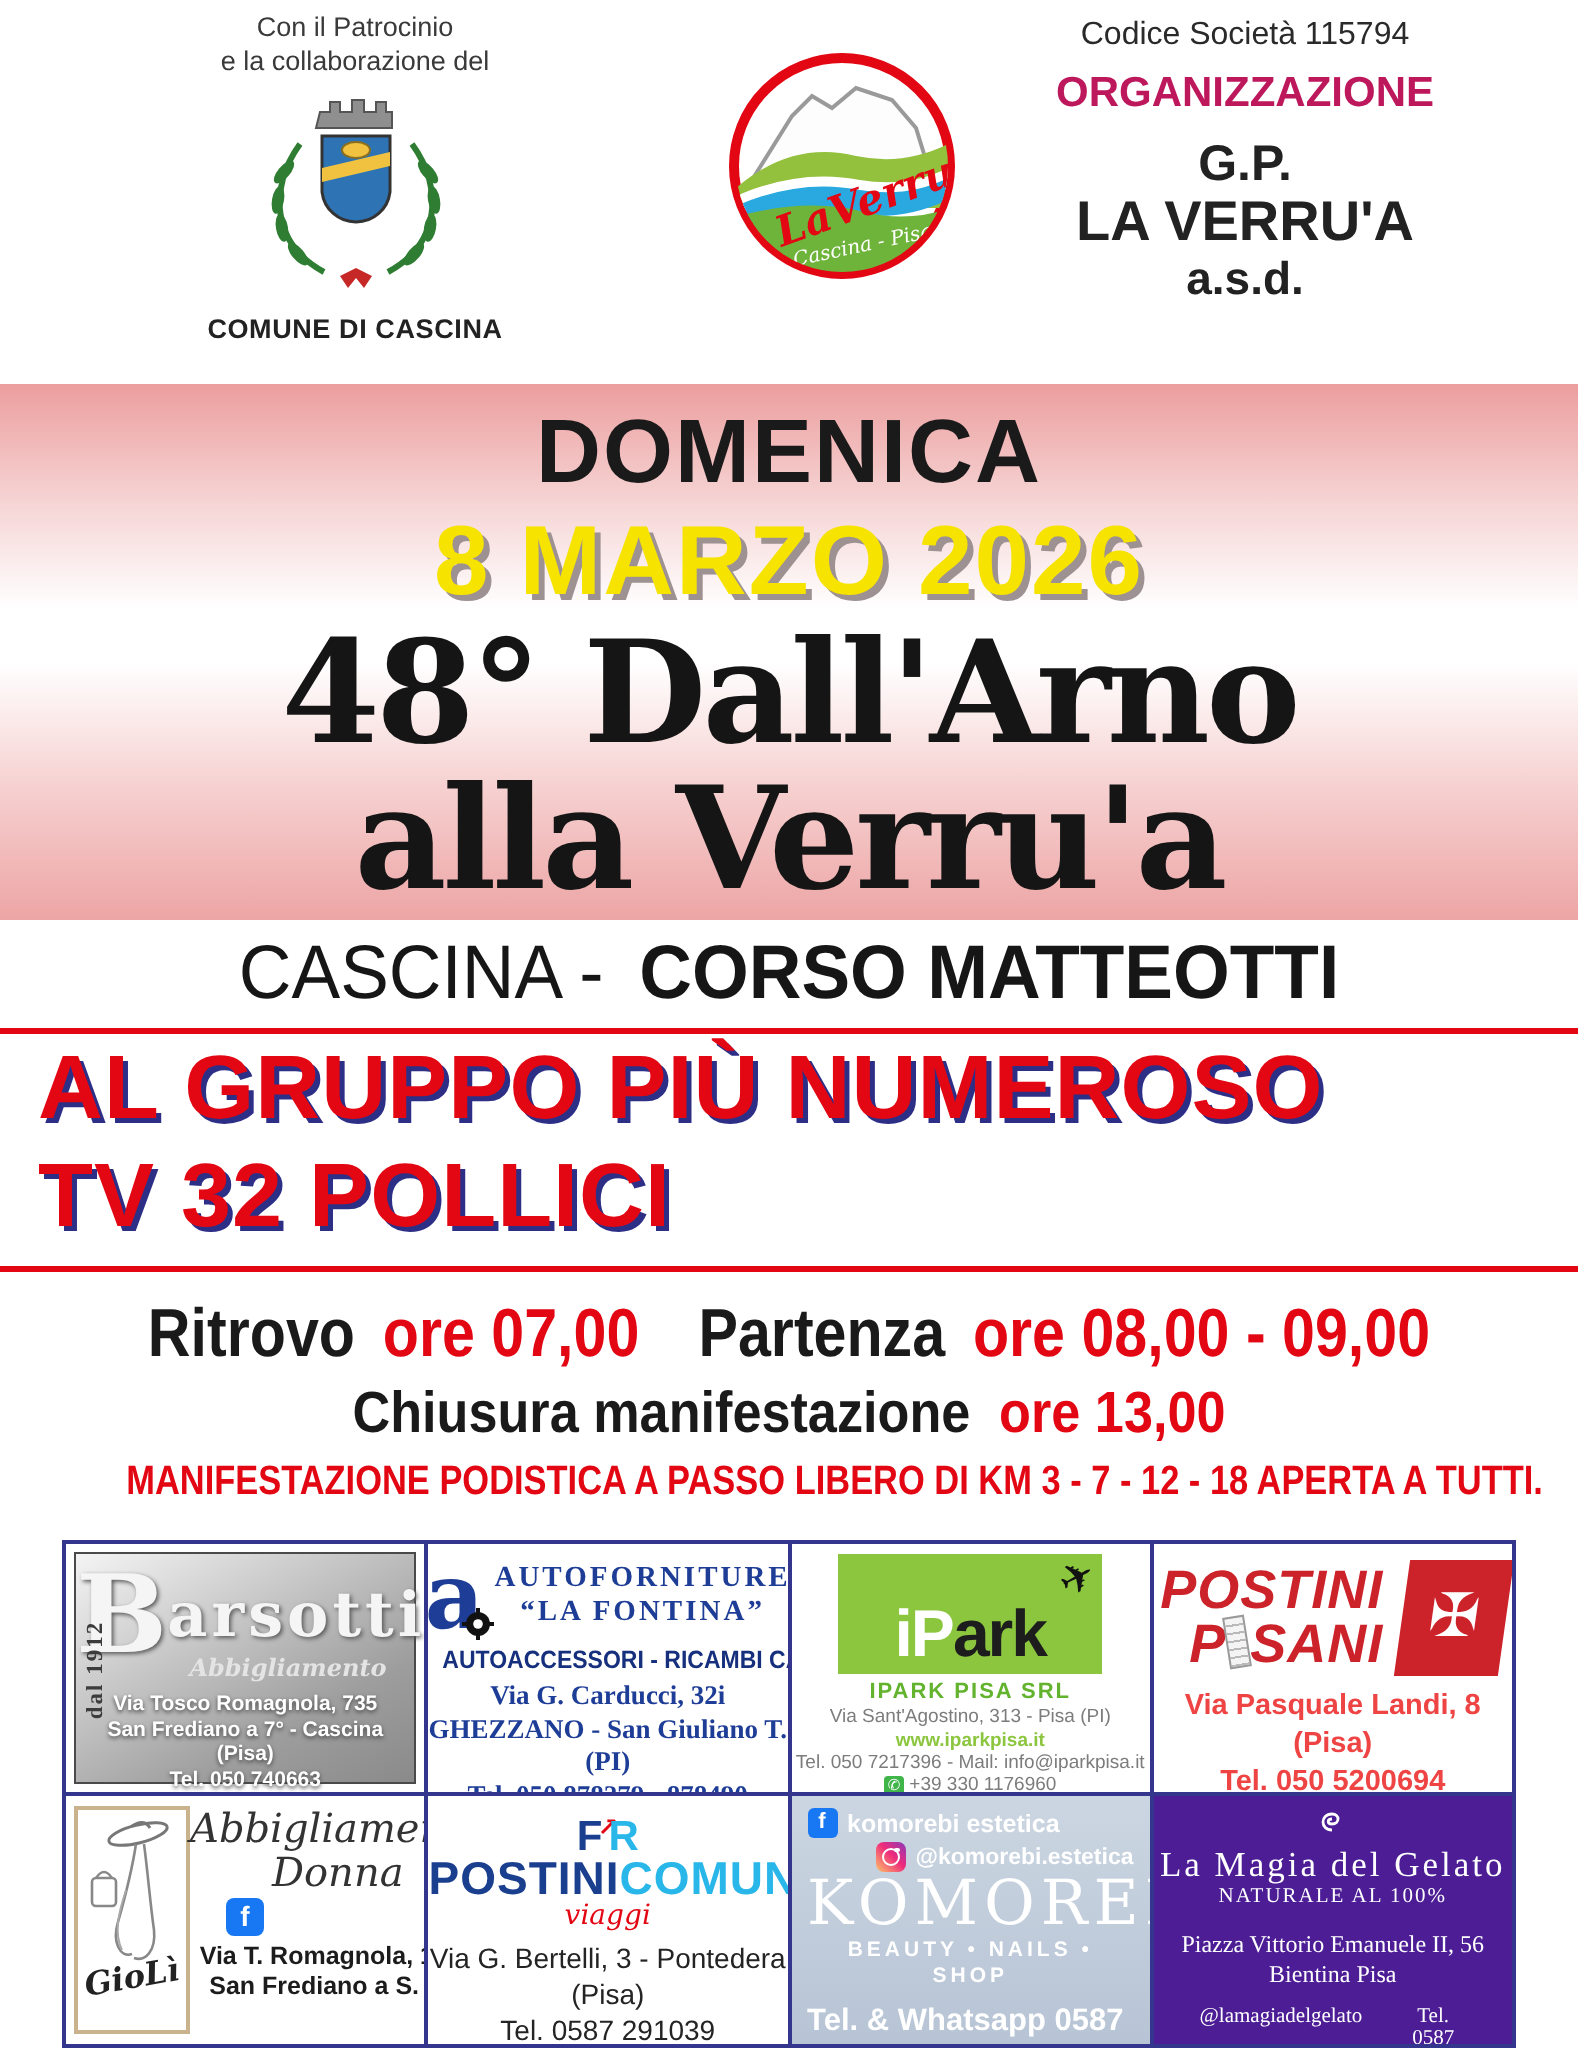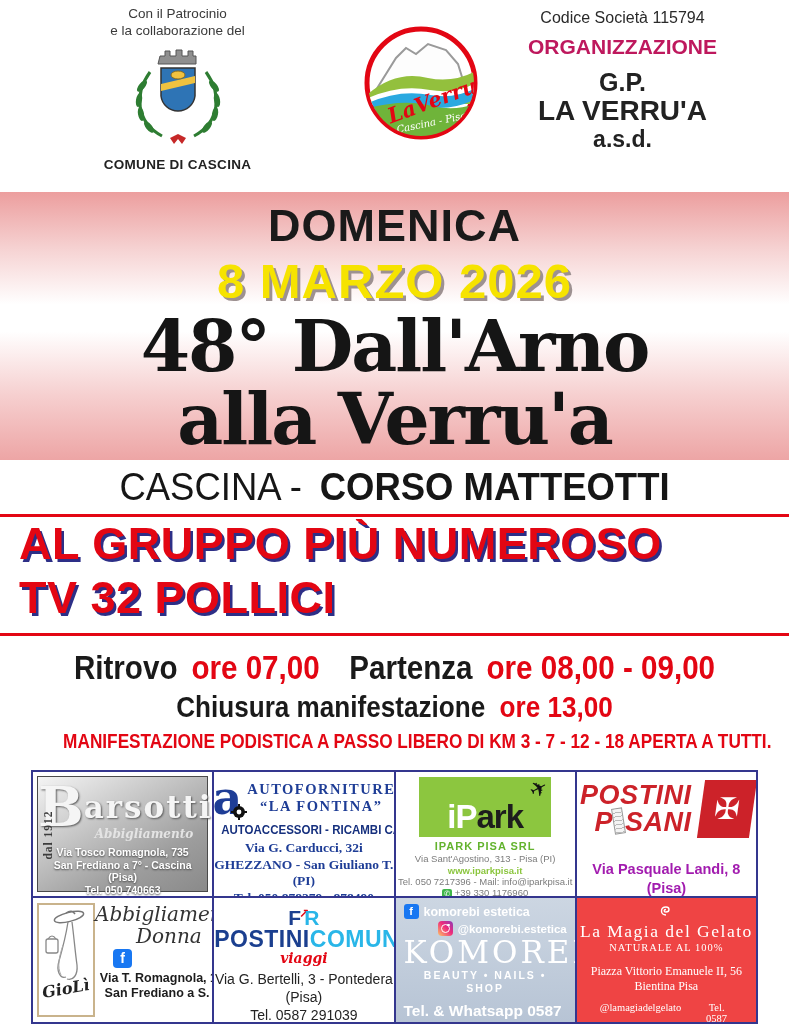--- a/index.html
+++ b/index.html
@@ -95,21 +95,21 @@
 
   
   .postini{position:absolute;inset:0;text-align:center;}
   .postini-top{display:flex;align-items:center;justify-content:center;gap:9px;margin-top:8px;}
   .postini-words{font-style:italic;font-weight:700;font-size:27px;line-height:25px;color:#cc2229;text-align:right;letter-spacing:.5px;}
   .tower{display:inline-block;width:9px;height:24px;margin:0 1px -3px 0;border:1px solid #9a9a9a;
          background:repeating-linear-gradient(180deg,#f4f4f4 0 3px,#b9b9b9 3px 4px);transform:rotate(-9deg);}
   .postini-flag{width:52px;height:58px;background:#cc2229;transform:skewX(-8deg);
                 display:flex;align-items:center;justify-content:center;}
   .cross{color:#fff;font-size:30px;line-height:30px;}
-  .postini-addr{font-weight:700;font-size:14.5px;line-height:19px;color:#a21caf;margin-top:22px;}
+  .postini-addr{font-weight:700;font-size:14.5px;line-height:19px;color:#ef4444;margin-top:6px;}
 
   
   .gioli{position:absolute;inset:0;display:flex;padding:5px 4px;box-sizing:border-box;}
   .gioli-left{width:62px;border:2px solid #c9b38c;display:flex;flex-direction:column;align-items:center;box-sizing:border-box;}
   .gioli-script{font-family:"DejaVu Serif",serif;font-style:italic;font-weight:700;font-size:16px;
                 transform:rotate(-10deg);margin-top:-12px;color:#222;}
   .gioli-right{flex:1;text-align:center;}
   .g-tag{font-family:"DejaVu Serif",serif;font-style:italic;font-size:20px;line-height:22px;color:#333;}
   .g-icons{display:flex;justify-content:space-between;padding:2px 12px 0 18px;align-items:center;}
   .fb{width:19px;height:19px;background:#1877f2;border-radius:4px;color:#fff;font-weight:700;
@@ -123,34 +123,34 @@
   .ig::after{content:"";position:absolute;right:3px;top:2.5px;width:2.5px;height:2.5px;background:#fff;border-radius:50%;}
   .g-addr{font-weight:700;font-size:12.5px;line-height:15px;color:#1c1c1c;margin-top:3px;}
 
   
   .fiocco{position:absolute;inset:0;text-align:center;padding-top:3px;}
   .fr-logo{height:26px;font-weight:700;font-size:21px;line-height:24px;position:relative;}
   .fr-f{color:#1b3f8f;} .fr-r{color:#29b6e8;margin-left:-5px;}
   .fr-arrow{color:#e30613;font-size:12px;vertical-align:8px;margin-left:-2px;}
   .fr-name{font-weight:700;font-size:23px;line-height:24px;letter-spacing:.5px;}
   .fr-name .a{color:#1b3f8f;} .fr-name .b{color:#29b6e8;}
-  .fr-tag{font-family:"DejaVu Serif",serif;font-style:italic;font-weight:700;font-size:14px;line-height:15px;color:#e30613;}
+  .fr-tag{font-family:"DejaVu Serif",serif;font-style:italic;font-weight:400;font-size:14px;line-height:15px;color:#e30613;}
   .fr-addr{font-size:14px;line-height:18px;color:#242424;margin-top:4px;}
 
   
   .komorebi{position:absolute;inset:0;background:linear-gradient(180deg,#ccd6e2,#b7c4d5);color:#fff;
             padding:6px 8px;box-sizing:border-box;text-align:left;}
   .kom-row1{font-weight:700;font-size:12.5px;display:flex;align-items:center;gap:5px;}
   .kom-row2{font-weight:700;font-size:11.5px;display:flex;align-items:center;gap:5px;justify-content:flex-end;margin-top:2px;}
   .kom-name{font-family:"DejaVu Serif",serif;font-size:31px;line-height:33px;letter-spacing:3px;text-align:center;font-weight:400;}
   .kom-serv{text-align:center;font-weight:700;font-size:10.5px;letter-spacing:2px;line-height:13px;}
   .kom-tel{font-weight:700;font-size:15.5px;line-height:19px;margin-top:6px;}
 
   
-  .magia{position:absolute;inset:0;background:#ef4444;color:#fff;text-align:center;
+  .magia{position:absolute;inset:0;background:#4c1d95;color:#fff;text-align:center;
          font-family:"Liberation Serif",serif;padding-top:3px;box-sizing:border-box;}
   .mg-name{font-size:17.5px;line-height:20px;letter-spacing:1.5px;}
   .mg-tag{font-size:10.5px;line-height:13px;letter-spacing:1px;}
   .mg-addr{font-size:12px;line-height:15px;margin-top:10px;}
   .mg-bottom{display:flex;justify-content:space-between;padding:0 23px;font-size:10.5px;margin-top:8px;gap:19px;}
 </style>
 </head>
 <body>
 
 <div class="poster">

